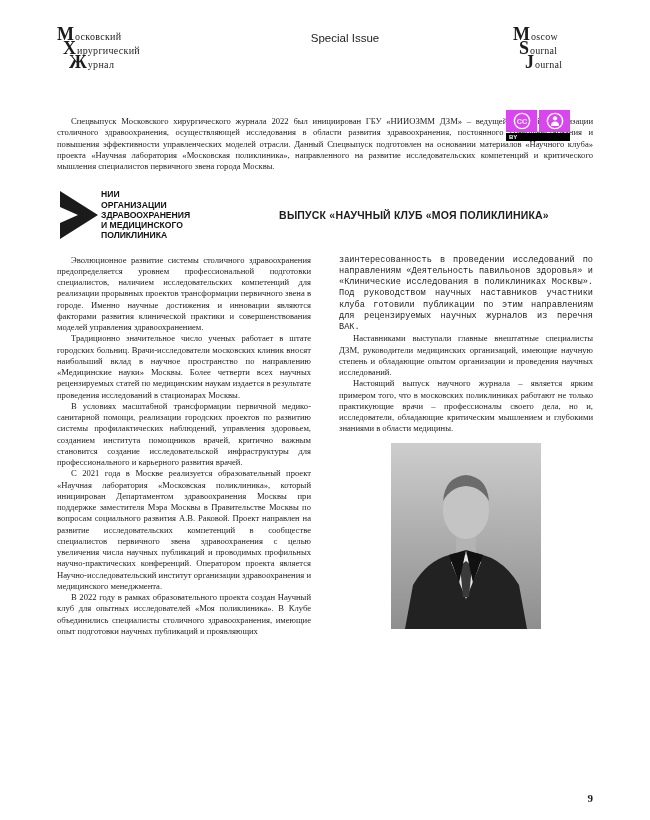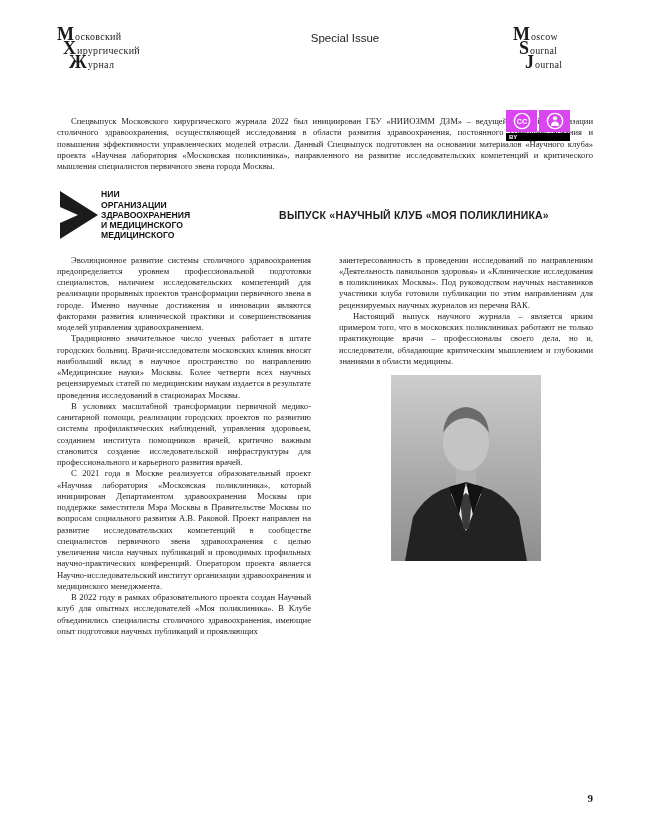--- a/index.html
+++ b/index.html
@@ -38,21 +38,21 @@
   .inst-logo svg{display:block;}
   .inst-name{font-family:"Liberation Sans","DejaVu Sans",sans-serif;font-weight:700;
              font-size:8.6px;line-height:1.18;color:#111;}
   .section-title{flex:1;text-align:center;font-family:"Liberation Sans","DejaVu Sans",sans-serif;
                  font-weight:700;font-size:10.5px;letter-spacing:.2px;}
 
   
   .columns{display:flex;gap:28px;margin-top:14px;}
   .col{flex:1;min-width:0;}
   .col p{margin:0;text-align:justify;font-size:8.6px;line-height:1.31;text-indent:14px;}
-  .col p.no-indent{text-indent:0;}
+  .col p.no-indent{text-indent:0;font-family:Liberation Mono, monospace;}
 
   
   figure{margin:8px 0 0 0;text-align:center;}
   .photo-frame{display:inline-block;line-height:0;}
   figcaption{margin-top:7px;font-size:7.3px;line-height:1.55;font-style:italic;color:#222;}
 
   
   .page-number{position:absolute;right:57px;bottom:16px;font-weight:700;font-size:11px;}
 </style>
 </head>
@@ -120,36 +120,37 @@
       <span class="inst-logo">
         <svg width="44" height="52" viewBox="0 0 44 52">
           <path d="M3 2 L41 26 L3 50 L3 34 L21 26 L3 18 Z" fill="#1b1b1b"></path>
         </svg>
       </span>
       <div class="inst-name">
         <div>НИИ</div>
         <div>ОРГАНИЗАЦИИ</div>
         <div>ЗДРАВООХРАНЕНИЯ</div>
         <div>И МЕДИЦИНСКОГО</div>
-        <div>МЕДИЦИНСКОГО</div>
+        <div>ПОЛИКЛИНИКА</div>
       </div>
     </div>
     <div class="section-title">ВЫПУСК «НАУЧНЫЙ КЛУБ «МОЯ ПОЛИКЛИНИКА»</div>
   </div>
 
   <div class="columns">
     <div class="col">
       <p>Эволюционное развитие системы столичного здравоохранения предопределяется уровнем профессиональной подготовки специалистов, наличием исследовательских компетенций для реализации прорывных проектов трансформации первичного звена в городе. Именно научные достижения и инновации являются факторами развития клинической практики и совершенствования моделей управления здравоохранением.</p>
       <p>Традиционно значительное число ученых работает в штате городских больниц. Врачи-исследователи московских клиник вносят наибольший вклад в научное пространство по направлению «Медицинские науки» Москвы. Более четверти всех научных рецензируемых статей по медицинским наукам издается в результате проведения исследований в стационарах Москвы.</p>
       <p>В условиях масштабной трансформации первичной медико-санитарной помощи, реализации городских проектов по развитию системы профилактических наблюдений, управления здоровьем, созданием института помощников врачей, критично важным становится создание исследовательской инфраструктуры для профессионального и карьерного развития врачей.</p>
       <p>С 2021 года в Москве реализуется образовательный проект «Научная лаборатория «Московская поликлиника», который инициирован Департаментом здравоохранения Москвы при поддержке заместителя Мэра Москвы в Правительстве Москвы по вопросам социального развития А.В. Раковой. Проект направлен на развитие исследовательских компетенций в сообществе специалистов первичного звена здравоохранения с целью увеличения числа научных публикаций и проводимых профильных научно-практических конференций. Оператором проекта является Научно-исследовательский институт организации здравоохранения и медицинского менеджмента.</p>
       <p>В 2022 году в рамках образовательного проекта создан Научный клуб для опытных исследователей «Моя поликлиника». В Клубе объединились специалисты столичного здравоохранения, имеющие опыт подготовки научных публикаций и проявляющих</p>
     </div>
     <div class="col">
       <p class="no-indent">заинтересованность в проведении исследований по направлениям «Деятельность павильонов здоровья» и «Клинические исследования в поликлиниках Москвы». Под руководством научных наставников участники клуба готовили публикации по этим направлениям для рецензируемых научных журналов из перечня ВАК.</p>
+      <p>Наставниками выступали главные внештатные специалисты ДЗМ, руководители медицинских организаций, имеющие научную степень и обладающие опытом организации и проведения научных исследований.</p>
       <p>Настоящий выпуск научного журнала – является ярким примером того, что в московских поликлиниках работают не только практикующие врачи – профессионалы своего дела, но и, исследователи, обладающие критическим мышлением и глубокими знаниями в области медицины.</p>
 
       <figure>
         <span class="photo-frame">
           <svg width="150" height="186" viewBox="0 0 150 186">
             <defs>
               <linearGradient id="bgGrad" x1="0" y1="0" x2="0" y2="1">
                 <stop offset="0" stop-color="#cdcdcd"></stop>
                 <stop offset="1" stop-color="#8e8e8e"></stop>
               </linearGradient>

